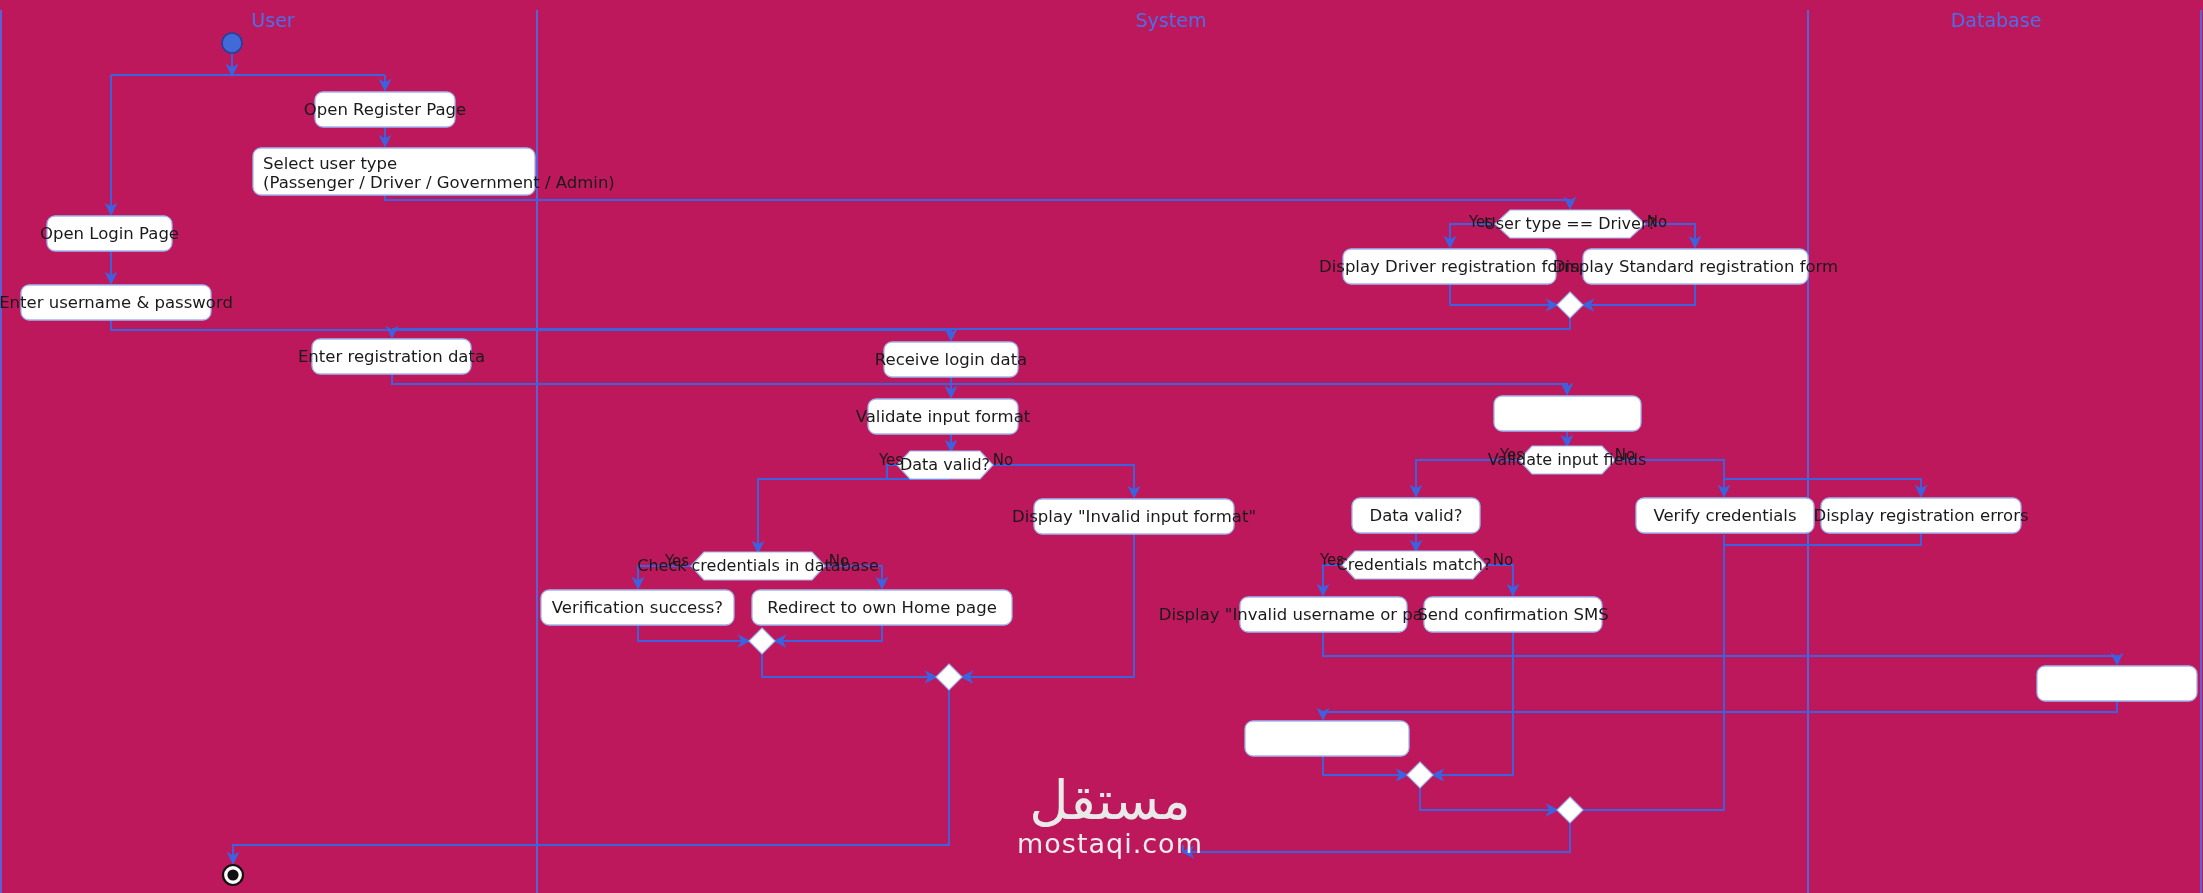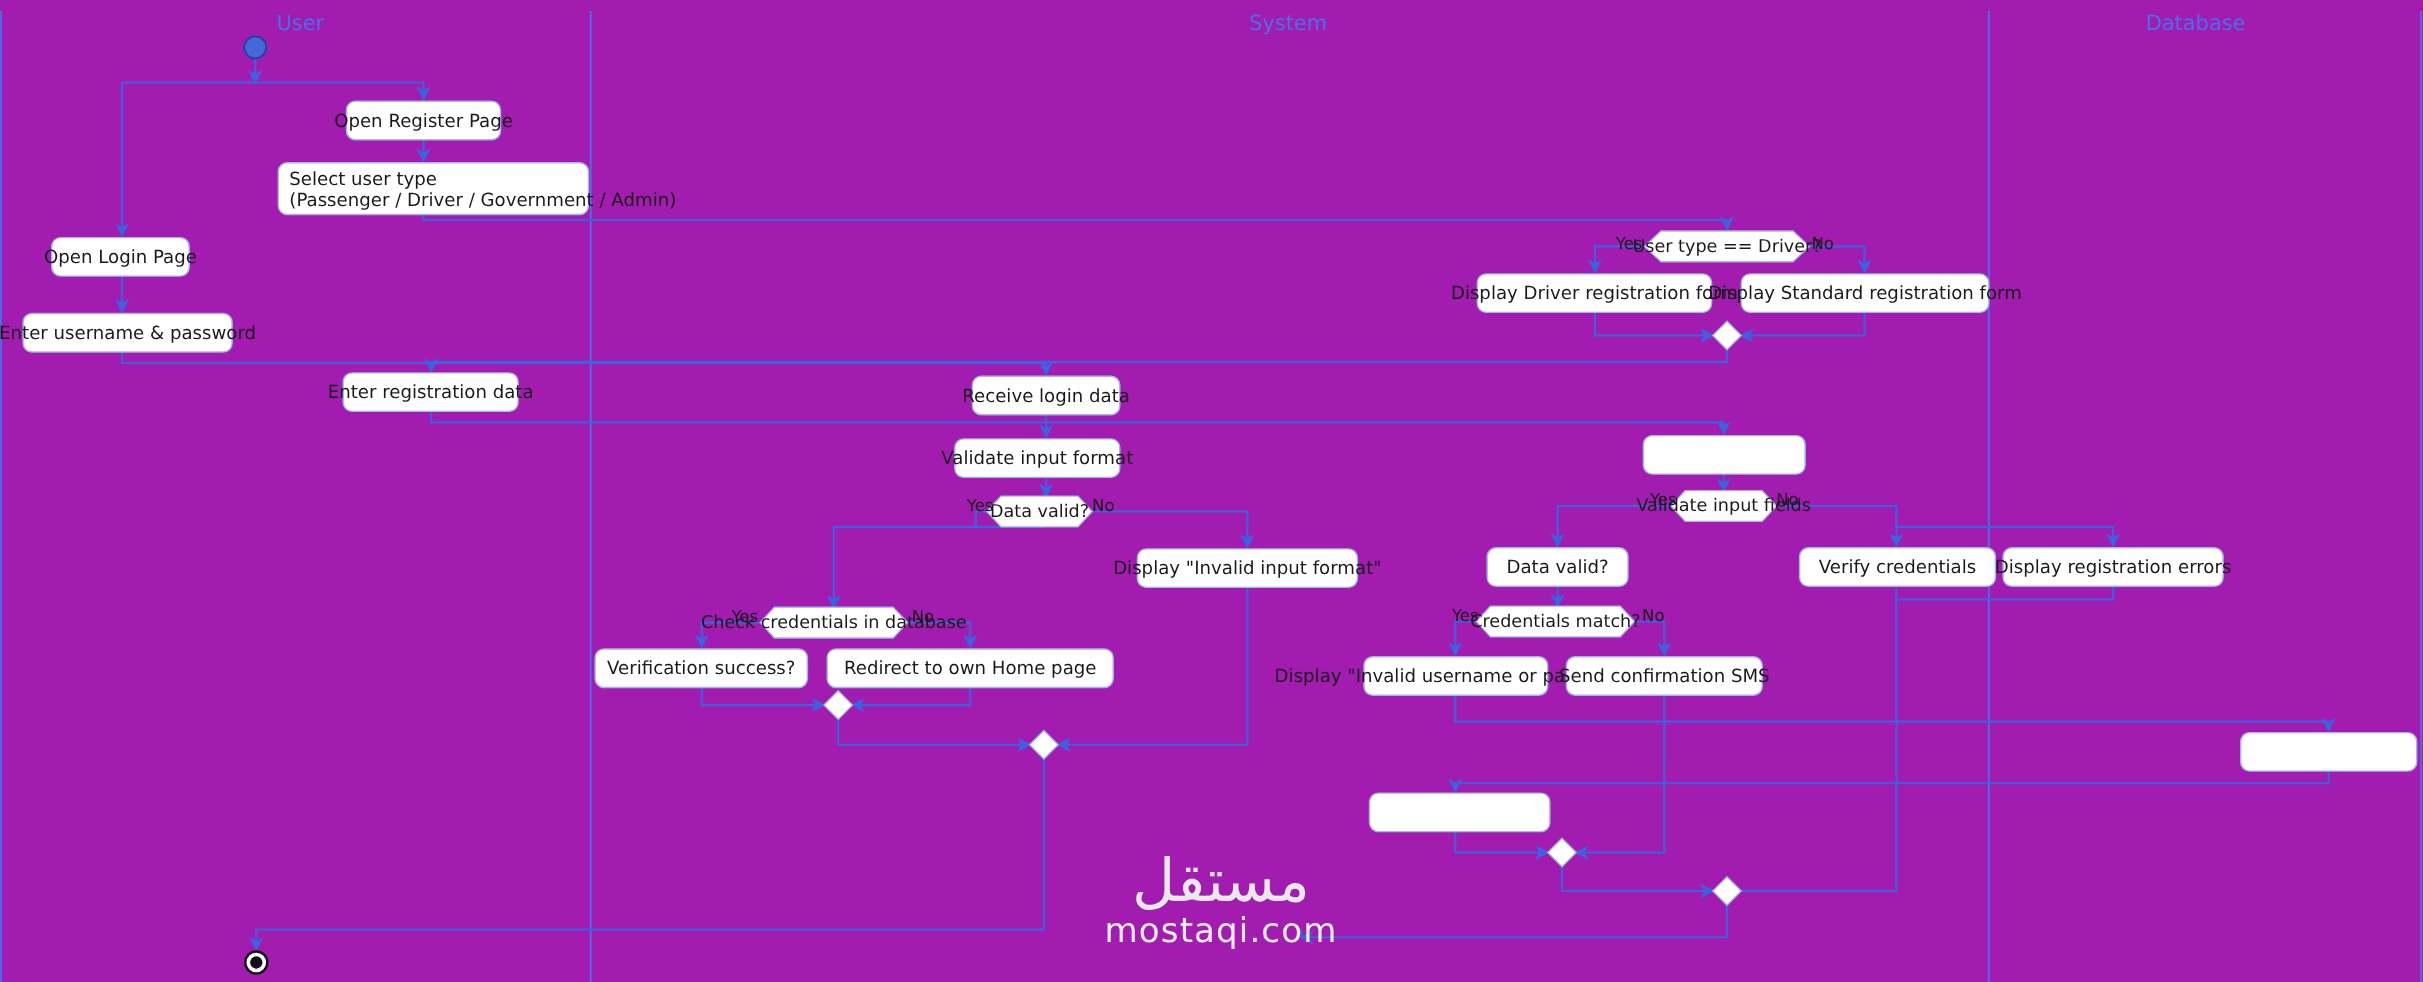--- a/index.html
+++ b/index.html
@@ -8,21 +8,21 @@
     padding: 0;
     background: #ffffff;
   }
   body {
     font-family: "DejaVu Sans", "Liberation Sans", sans-serif;
   }
   #canvas {
     position: relative;
     width: 2203px;
     height: 893px;
-    background: #a21caf;
+    background: #be185d;
     overflow: hidden;
   }
   #diagram-svg {
     position: absolute;
     left: 0;
     top: 0;
     width: 2203px;
     height: 893px;
   }
   .lane-label {
@@ -95,21 +95,21 @@
     user-select: none;
   }
   #watermark .wm-ar {
     font-size: 54px;
     color: #e9e9e9;
     line-height: 0.95;
     font-family: "DejaVu Sans", sans-serif;
     letter-spacing: 1px;
   }
   #watermark .wm-en {
-    font-size: 31px;
+    font-size: 27px;
     color: #ededed;
     font-family: "DejaVu Sans", sans-serif;
     letter-spacing: 1px;
     margin-top: 2px;
   }
 </style>
 </head>
 <body>
 
 <div id="canvas">

